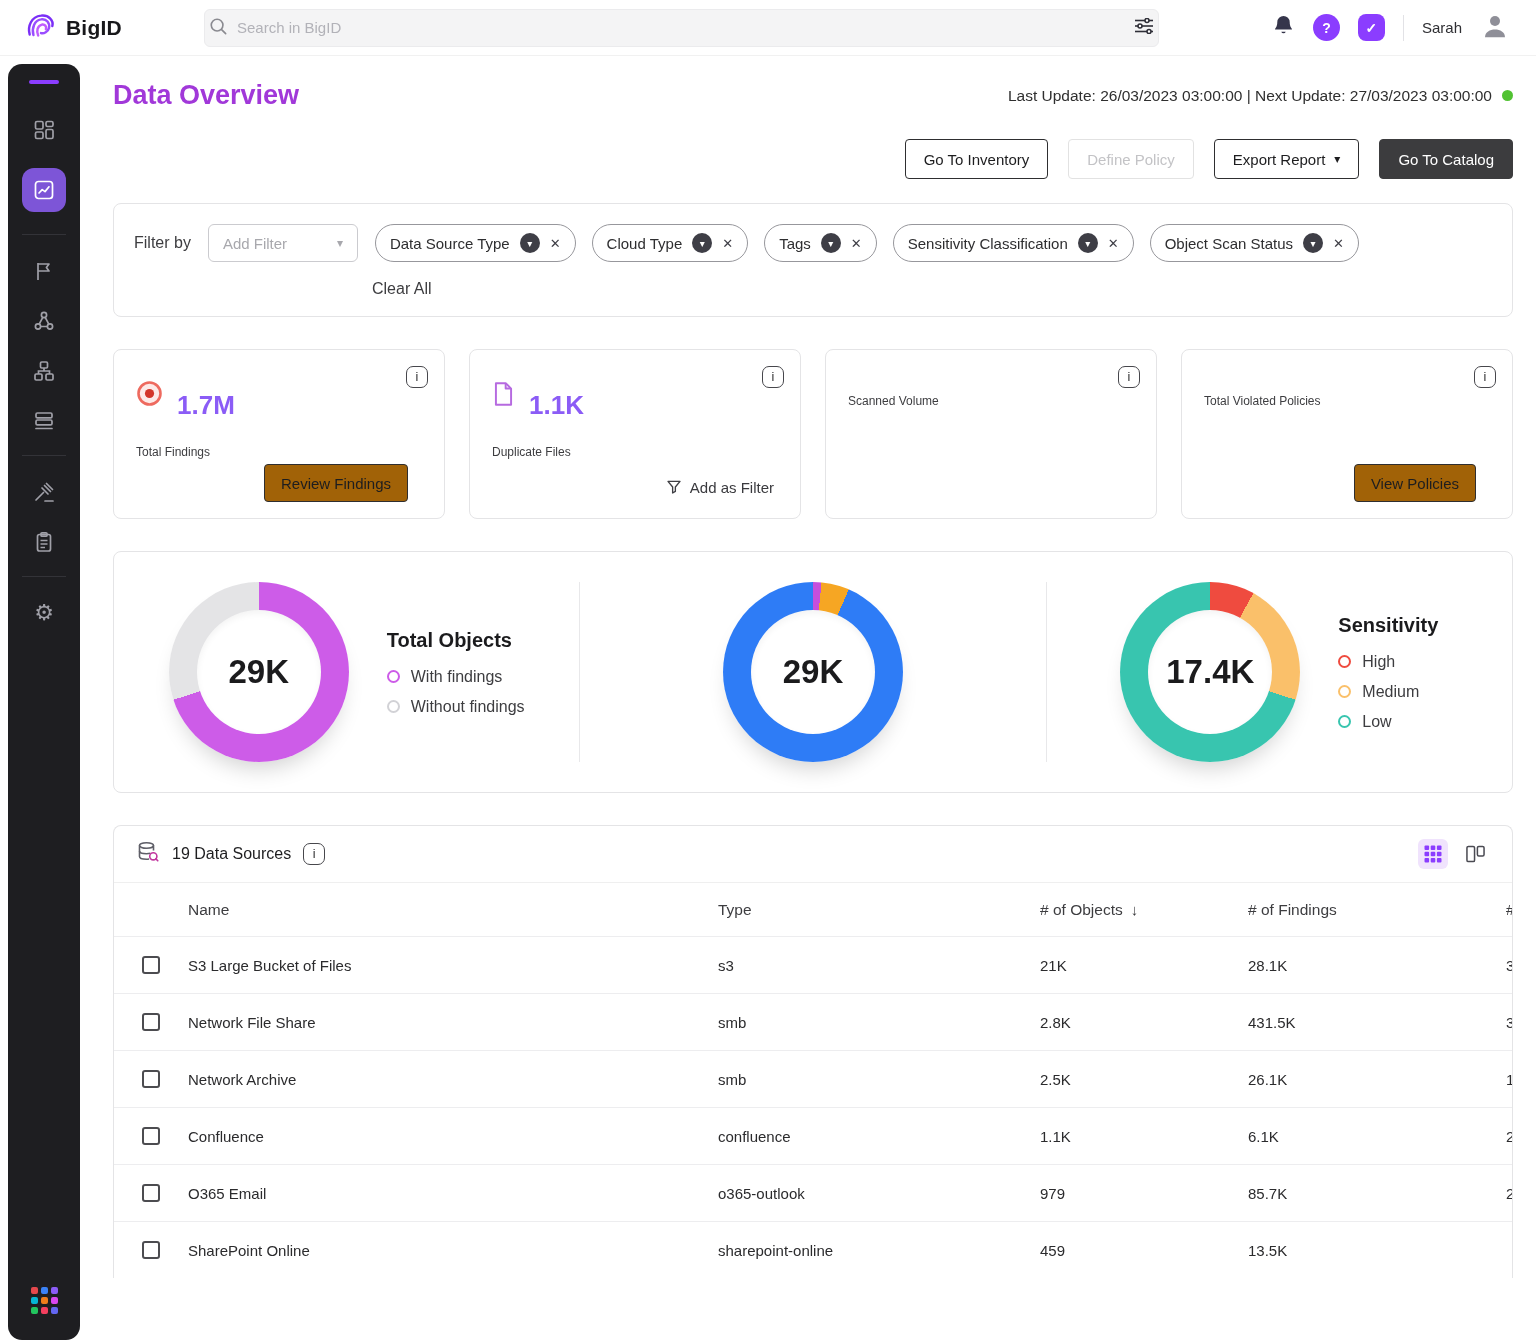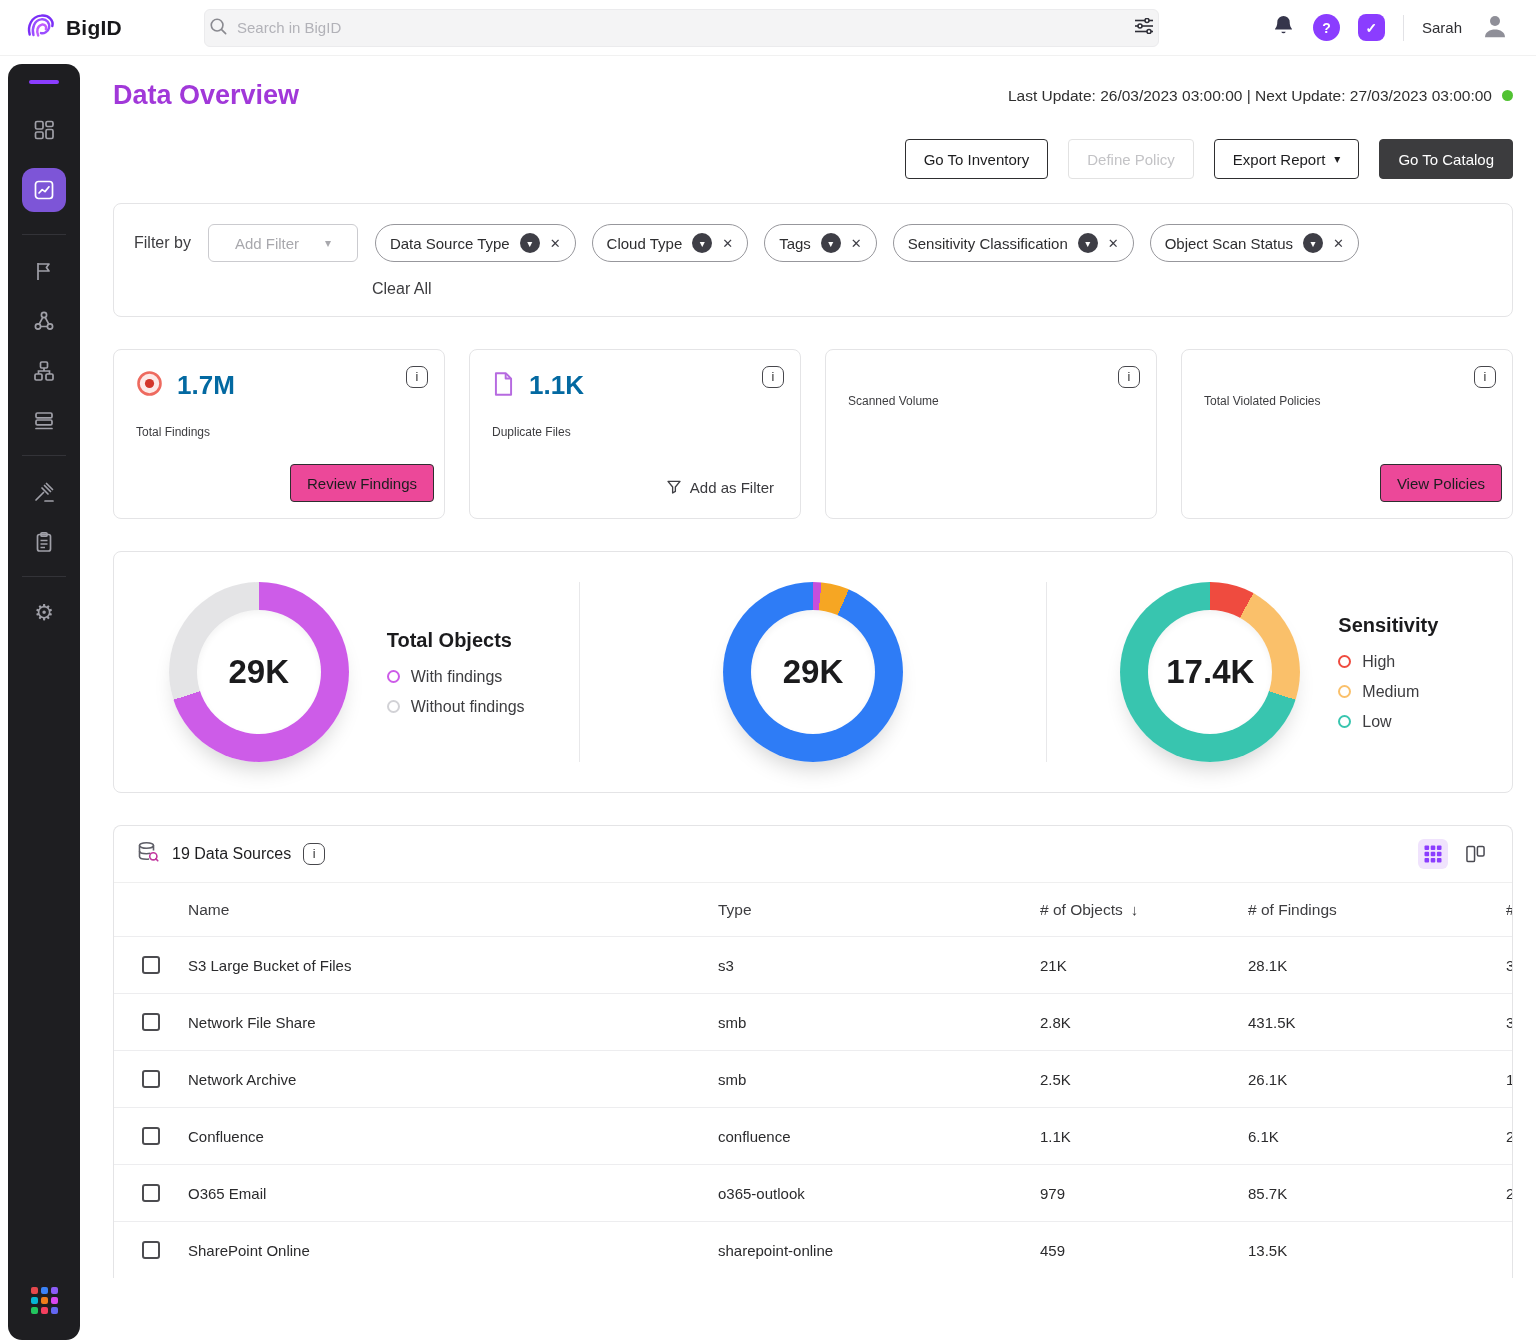--- a/index.html
+++ b/index.html
@@ -41,34 +41,34 @@
   .actions-row { display:flex; justify-content:flex-end; gap:20px; margin-top:28px; }
   .btn { height:40px; padding:0 18px; border-radius:4px; background:#fff; border:1.5px solid #2e2e30; font-size:15px; color:#1d1d1f; font-family:inherit; display:inline-flex; align-items:center; gap:9px; cursor:pointer; font-weight:500; }
   .btn.disabled { border-color:#e2e2e2; color:#c3c3c6; }
   .btn.dark { background:#3c3c3e; border-color:#3c3c3e; color:#fff; }
   .chev { font-size:12px; }
   
   .card { background:#fff; border:1px solid #e4e4e6; border-radius:8px; }
   .filter-card { margin-top:24px; padding:20px 20px 18px; }
   .filter-row { display:flex; align-items:center; gap:17px; }
   .filter-label { font-size:16px; color:#3d3d40; }
-  .add-filter { width:150px; height:38px; border:1px solid #cbcbcf; border-radius:6px; display:flex; align-items:center; justify-content:space-between; padding:0 26px; color:#a8a8ad; font-size:15px; cursor:pointer; }
+  .add-filter { width:150px; height:38px; border:1px solid #cbcbcf; border-radius:6px; display:flex; align-items:center; justify-content:space-between; padding:0 14px; color:#a8a8ad; font-size:15px; cursor:pointer; }
   .chips { display:flex; gap:16px; align-items:center; }
   .chip { height:38px; border:1px solid #97979c; border-radius:19px; display:inline-flex; align-items:center; gap:10px; padding:0 14px; font-size:15px; color:#2e2e30; cursor:pointer; background:#fff; }
   .chip-badge { width:20px; height:20px; border-radius:50%; background:#3e3e46; color:#fff; font-size:10px; display:flex; align-items:center; justify-content:center; }
   .chip-x { font-size:13px; color:#3e3e46; }
   .clear-all { margin-top:18px; margin-left:238px; font-size:16px; color:#3d3d40; cursor:pointer; }
   
   .stats { display:grid; grid-template-columns:repeat(4,1fr); gap:24px; margin-top:32px; }
   .stat-card { position:relative; height:170px; padding:20px 22px; }
   .stat-top { display:flex; align-items:center; gap:14px; }
-  .stat-value { font-size:26px; font-weight:700; color:#0369a1; }
+  .stat-value { font-size:26px; font-weight:700; color:#8b5cf6;margin-top:20px; }
   .stat-label { margin-top:24px; font-size:12px; color:#3d3d40; }
   .info-chip { position:absolute; top:16px; right:16px; width:22px; height:22px; border:1.5px solid #47474c; border-radius:7px; display:flex; align-items:center; justify-content:center; font-size:12.5px; color:#2c2c2e; cursor:pointer; }
-  .stat-btn { position:absolute; right:10px; bottom:16px; height:38px; padding:0 16px; border:1.5px solid #2e2e30; border-radius:4px; background:#ec4899; font-size:15px; color:#1d1d1f; font-family:inherit; cursor:pointer; font-weight:500; }
+  .stat-btn { position:absolute; right:36px; bottom:16px; height:38px; padding:0 16px; border:1.5px solid #2e2e30; border-radius:4px; background:#a16207; font-size:15px; color:#1d1d1f; font-family:inherit; cursor:pointer; font-weight:500; }
   .stat-action { position:absolute; right:26px; bottom:20px; display:flex; align-items:flex-start; gap:8px; font-size:15px; color:#3a3a3e; cursor:pointer; }
   
   .charts-card { margin-top:32px; display:flex; padding:30px 0; }
   .chart-sec { flex:1; display:flex; align-items:center; justify-content:center; gap:38px; }
   .chart-sec + .chart-sec { border-left:1px solid #e8e8ea; }
   .donut { position:relative; width:180px; height:180px; border-radius:50%; box-shadow:0 14px 22px -8px rgba(0,0,0,.18); }
   .hole { position:absolute; inset:28px; background:#fff; border-radius:50%; display:flex; align-items:center; justify-content:center; box-shadow:inset 0 3px 7px rgba(0,0,0,.05); }
   .center-label { font-size:33px; font-weight:700; color:#1b1b1d; }
   .legend h3 { font-size:20px; font-weight:700; color:#1b1b1d; margin-bottom:16px; }
   .legend-item { display:flex; align-items:center; gap:11px; margin-top:12px; cursor:pointer; }

